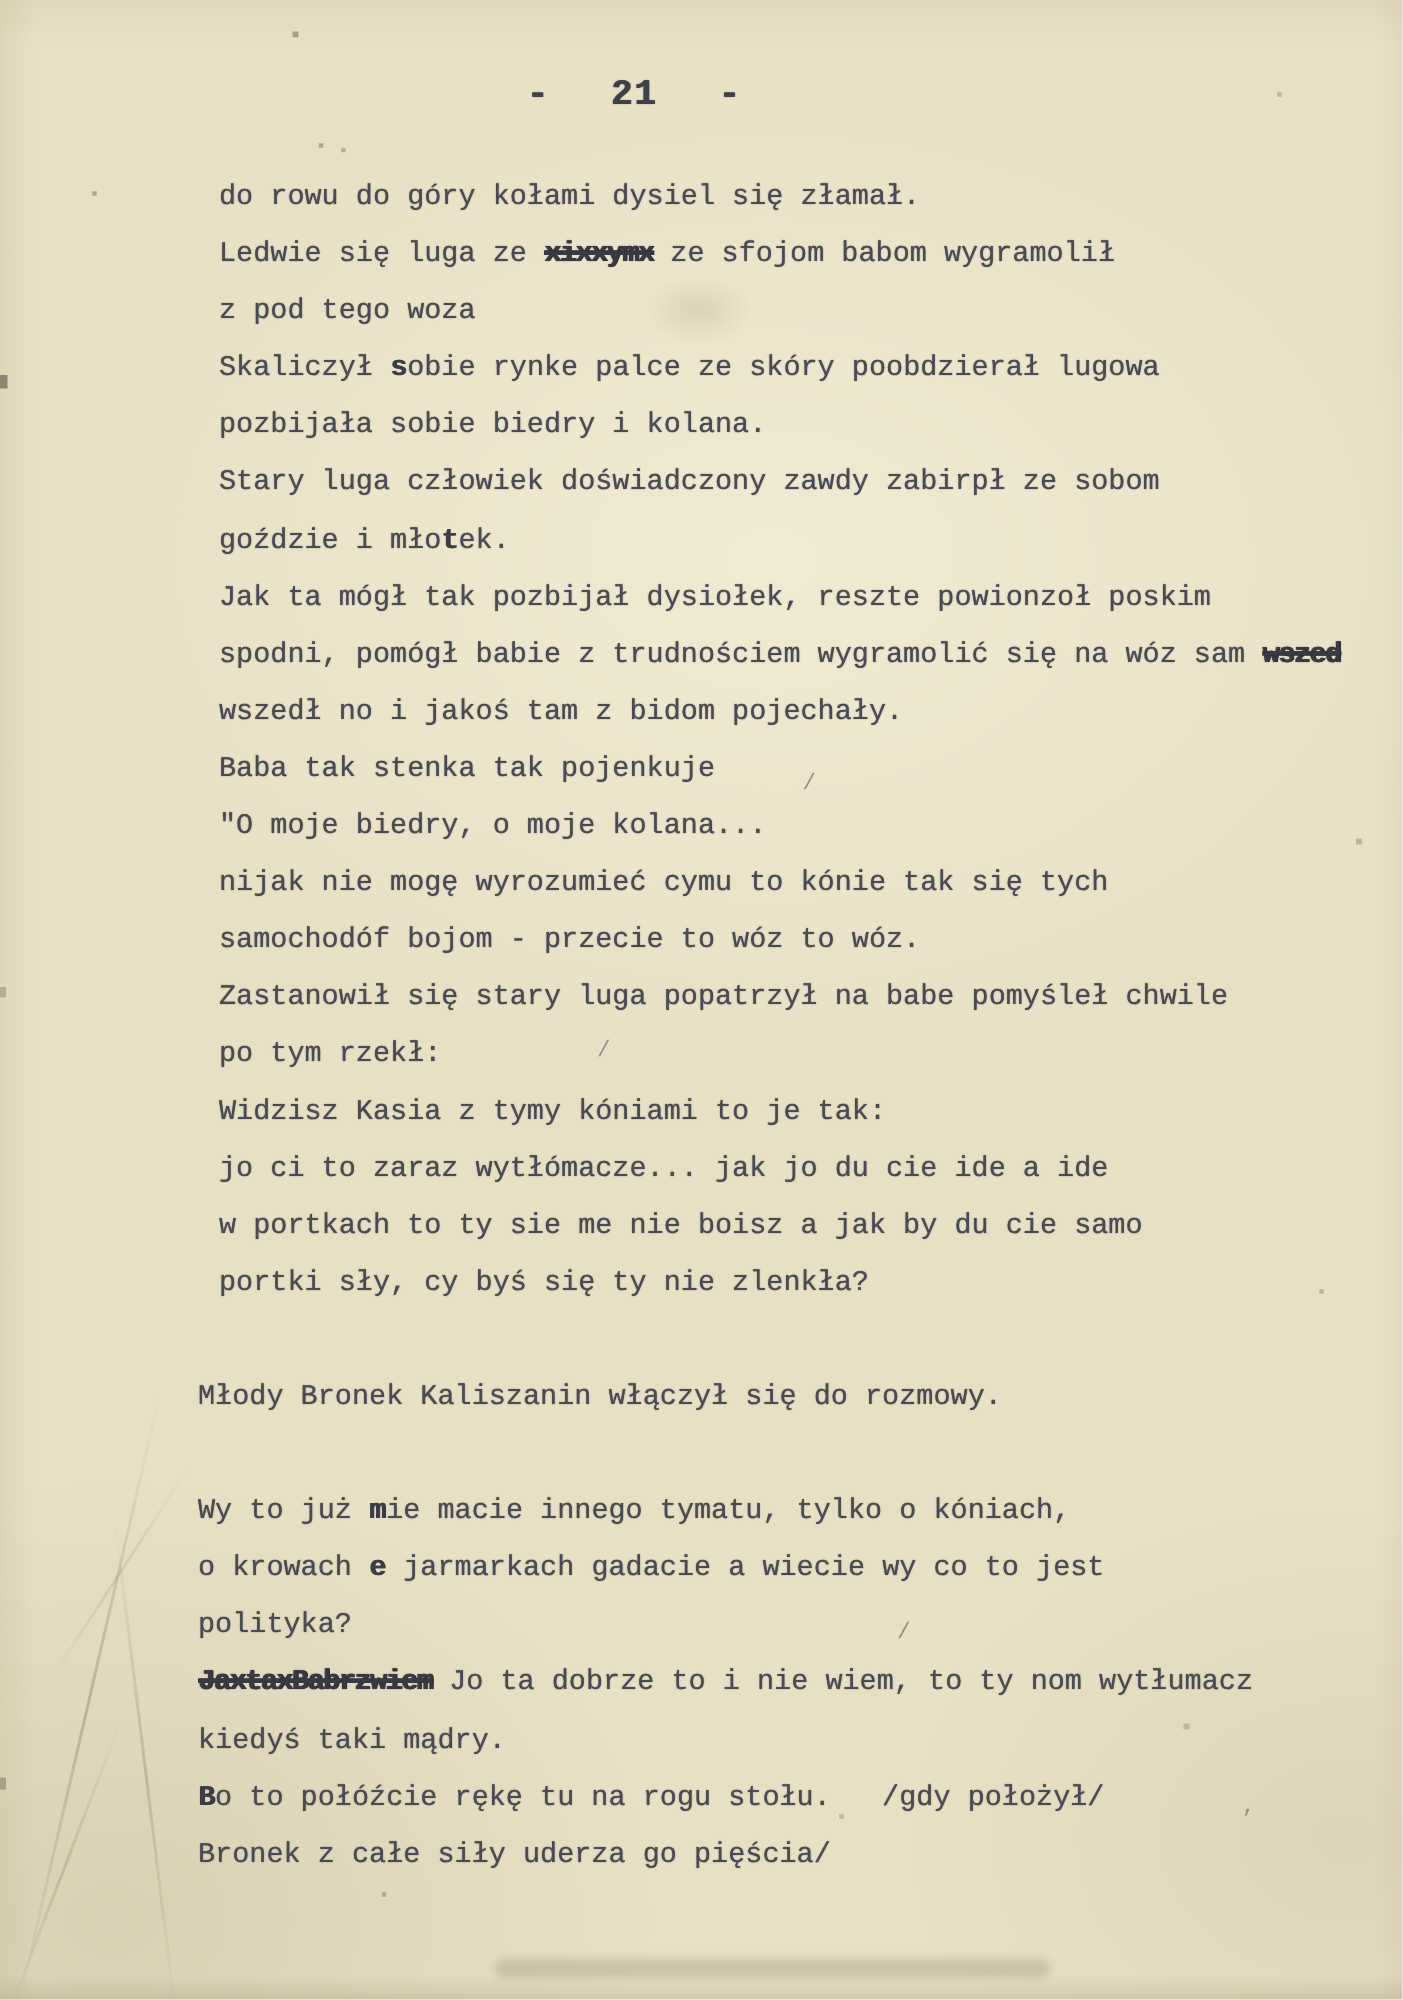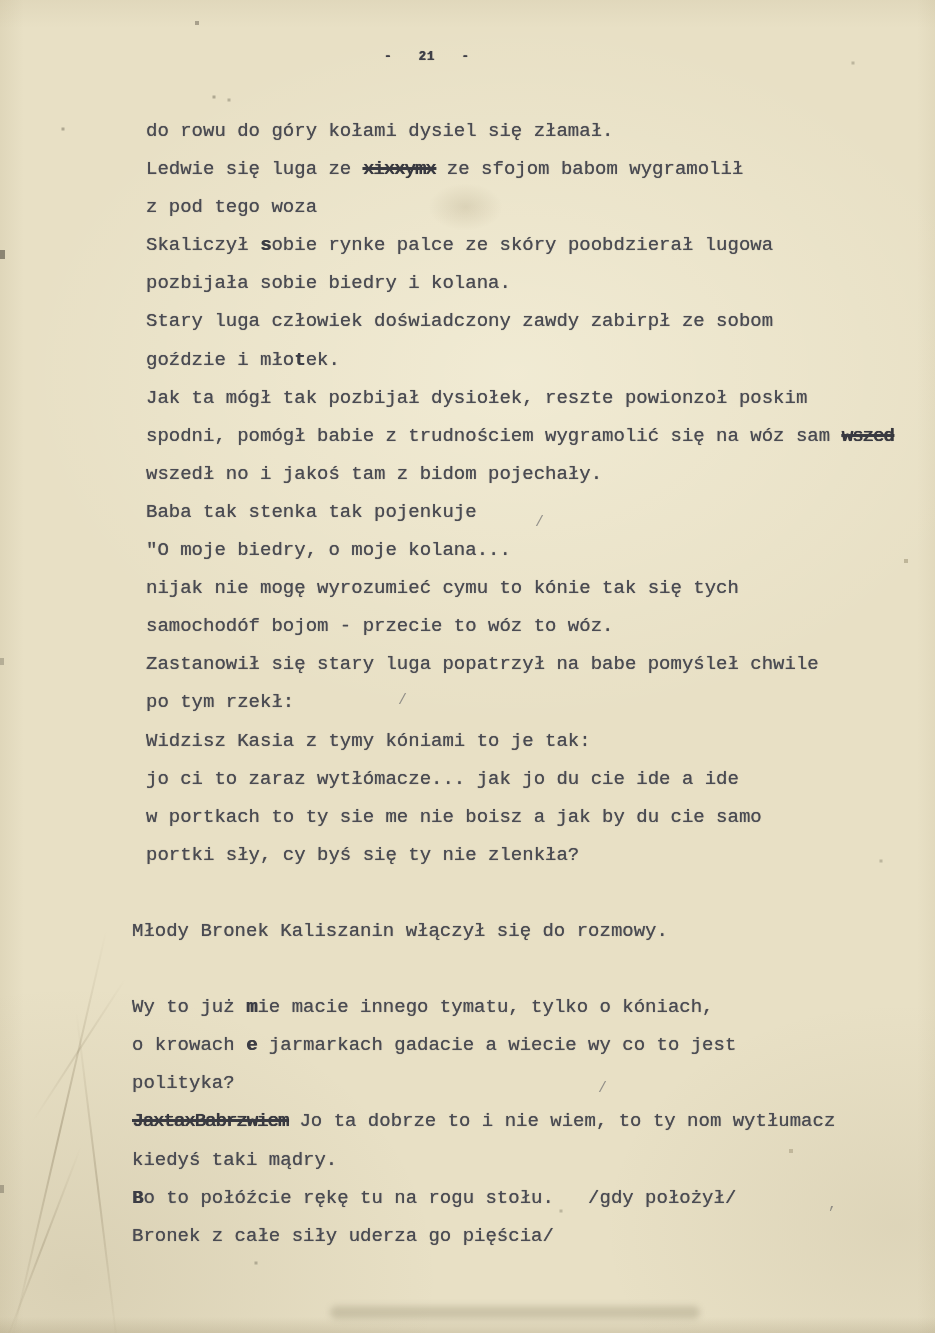--- a/index.html
+++ b/index.html
@@ -15,42 +15,42 @@
     background-image:
       radial-gradient(ellipse 700px 500px at 55% 28%, rgba(255,252,235,0.38), rgba(255,252,235,0) 70%),
       radial-gradient(ellipse 520px 420px at 8% 96%, rgba(120,105,70,0.13), rgba(120,105,70,0) 70%),
       radial-gradient(ellipse 420px 320px at 96% 92%, rgba(130,115,80,0.10), rgba(130,115,80,0) 70%),
       linear-gradient(to bottom, rgba(150,135,95,0.09), rgba(150,135,95,0) 28px),
       linear-gradient(to right, rgba(150,135,95,0.11), rgba(150,135,95,0) 24px),
       linear-gradient(to left, rgba(150,135,95,0.08), rgba(150,135,95,0) 18px),
       linear-gradient(to top, rgba(110,95,60,0.16), rgba(110,95,60,0) 16px);
   }
   .page-number {
-    position: absolute; left: 384px; top: 50px;
-    font-size: 12px; font-weight: bold;
+    position: absolute; left: 351px; top: 50px;
+    font-size: 24px; font-weight: bold;
     letter-spacing: 1px; word-spacing: 5px;
     color: #3f4048;
     text-shadow: 0.7px 0 0 rgba(45,45,55,0.85), 0 0 1px rgba(60,60,70,0.5);
     white-space: pre;
   }
   .typewritten {
     position: absolute; left: 146px; top: 112px; right: -10px;
     font-size: 19px; line-height: 38.1px;
     color: #4a4b52;
     text-shadow: 0 0 0.8px rgba(55,55,65,0.8);
     white-space: pre;
   }
   .line { height: 38.1px; }
   .seg-n { }
   .seg-b {
     font-weight: bold; color: #3c3d45;
     text-shadow: 0.6px 0 0 rgba(45,45,55,0.9);
   }
   .seg-s {
-    font-weight: normal; color: #393a41;
+    font-weight: bold; color: #393a41;
     text-decoration: line-through;
     text-decoration-thickness: 2.5px;
     letter-spacing: -1px;
     text-shadow: 0.8px 0 0 rgba(40,40,50,0.95), 0 0 1px rgba(40,40,50,0.6);
     margin-top: 36px;
   }
   .stray-mark {
     position: absolute;
     font-size: 15px; color: #595a60; opacity: 0.6;
     white-space: pre;

